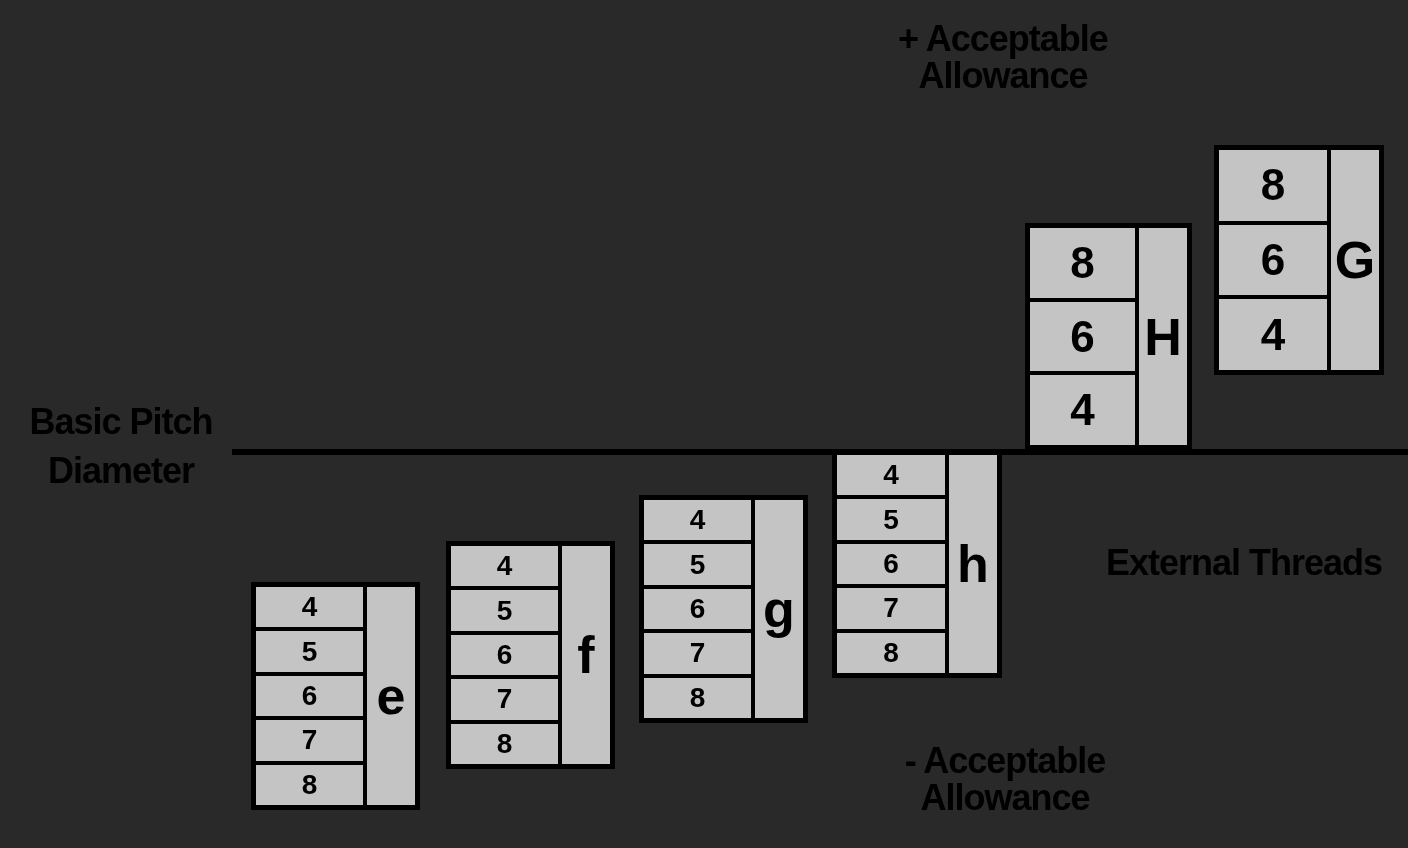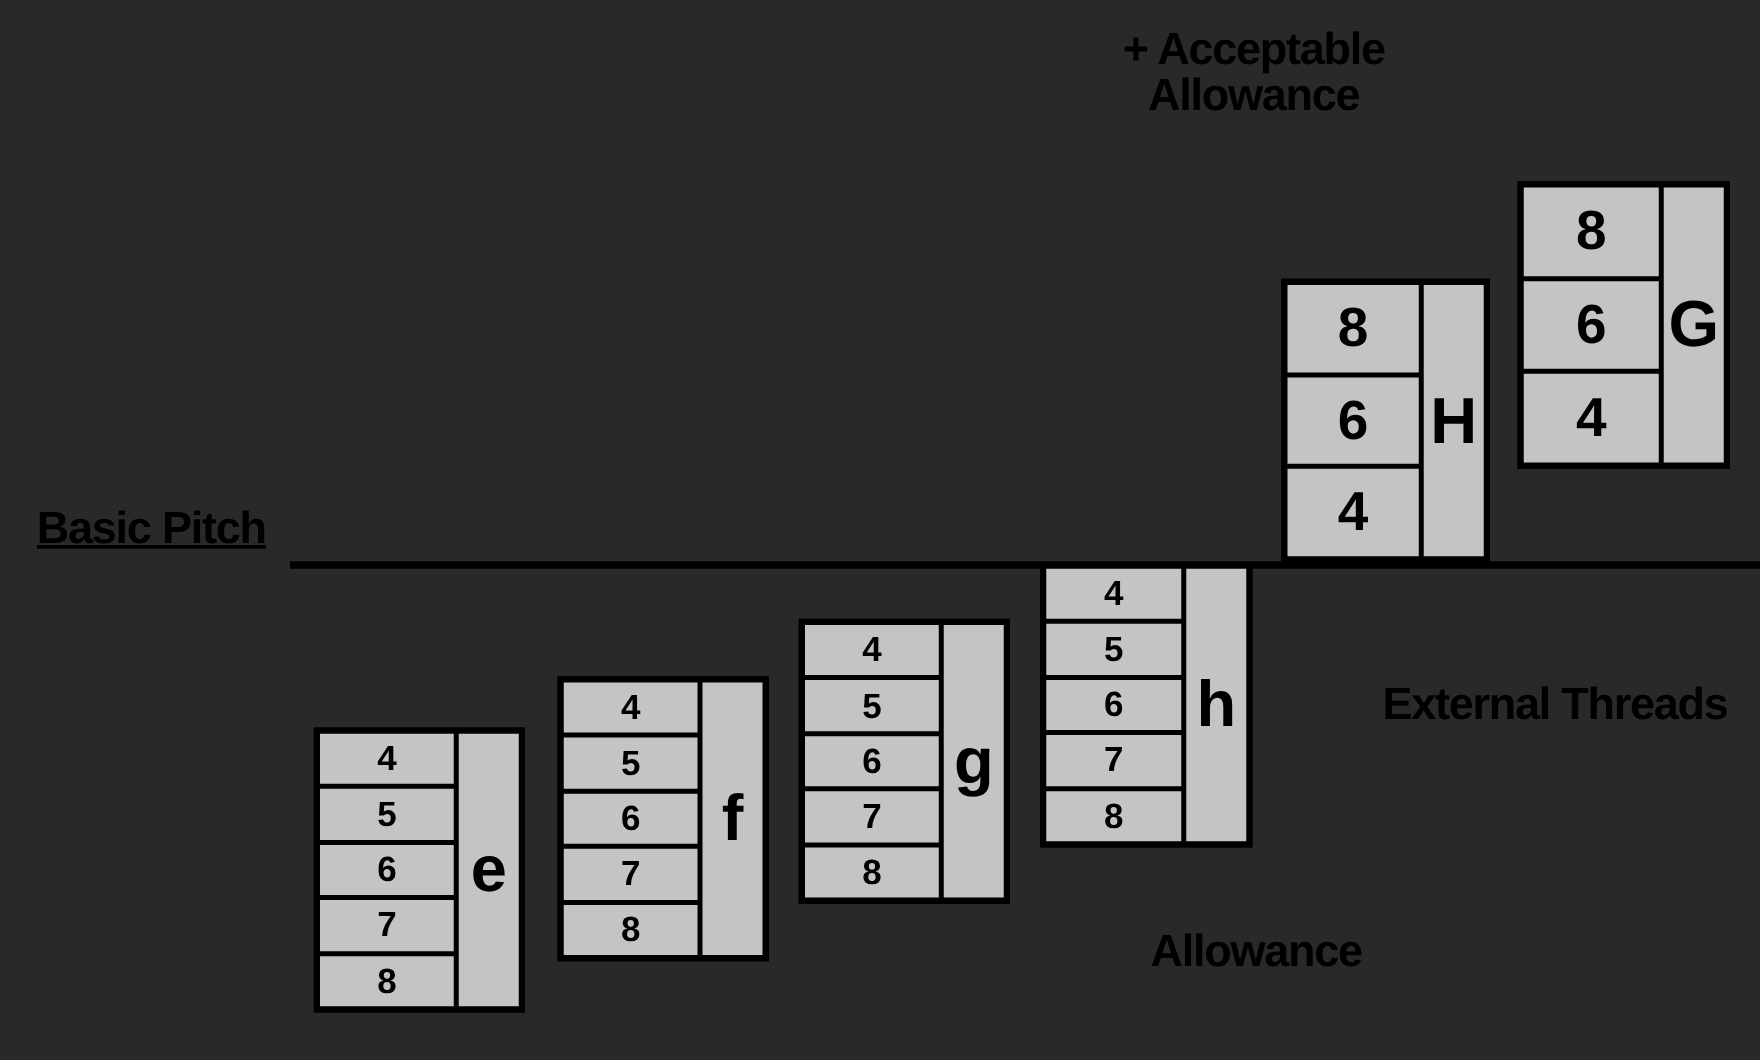--- a/index.html
+++ b/index.html
@@ -22,21 +22,21 @@
     font-weight:bold;
     font-size:36px;
     letter-spacing:-1px;
     text-align:center;
     color:var(--text);
     white-space:nowrap;
   }
   .label .ln{display:block;}
   #plus-allowance{left:803px;top:20px;width:400px;line-height:37px;text-align:center;}
   #internal-threads{left:397px;top:152px;width:400px;}
-  #basic-pitch{left:11px;top:397px;width:220px;line-height:49px;text-decoration:underline;}
+  #basic-pitch{left:11px;top:397px;width:220px;line-height:49px;}
   #external-threads{left:1044px;top:542px;width:400px;}
   #minus-allowance{left:805px;top:742px;width:400px;line-height:37px;}
 
   #baseline{
     position:absolute;
     left:232px;top:449px;
     width:1176px;height:6px;
     background:var(--line);
   }
 
@@ -84,27 +84,29 @@
 <div id="canvas">
 
   <div class="label" id="plus-allowance">
     <span class="ln">+ Acceptable</span>
     <span class="ln">Allowance</span>
   </div>
 
 
   <div class="label" id="basic-pitch">
     <span class="ln">Basic Pitch</span>
+    <span class="ln">Diameter</span>
   </div>
 
   <div id="baseline"></div>
 
   <div class="label" id="external-threads">External Threads</div>
 
   <div class="label" id="minus-allowance">
+    <span class="ln">- Acceptable</span>
     <span class="ln">Allowance</span>
   </div>
 
   <div id="blocks-layer">
       <div class="block small" style="left: 251px; top: 582px; width: 169px; height: 228px;">
         <div class="cells">
           <div class="cell">4</div>
           <div class="cell">5</div>
           <div class="cell">6</div>
           <div class="cell">7</div>

